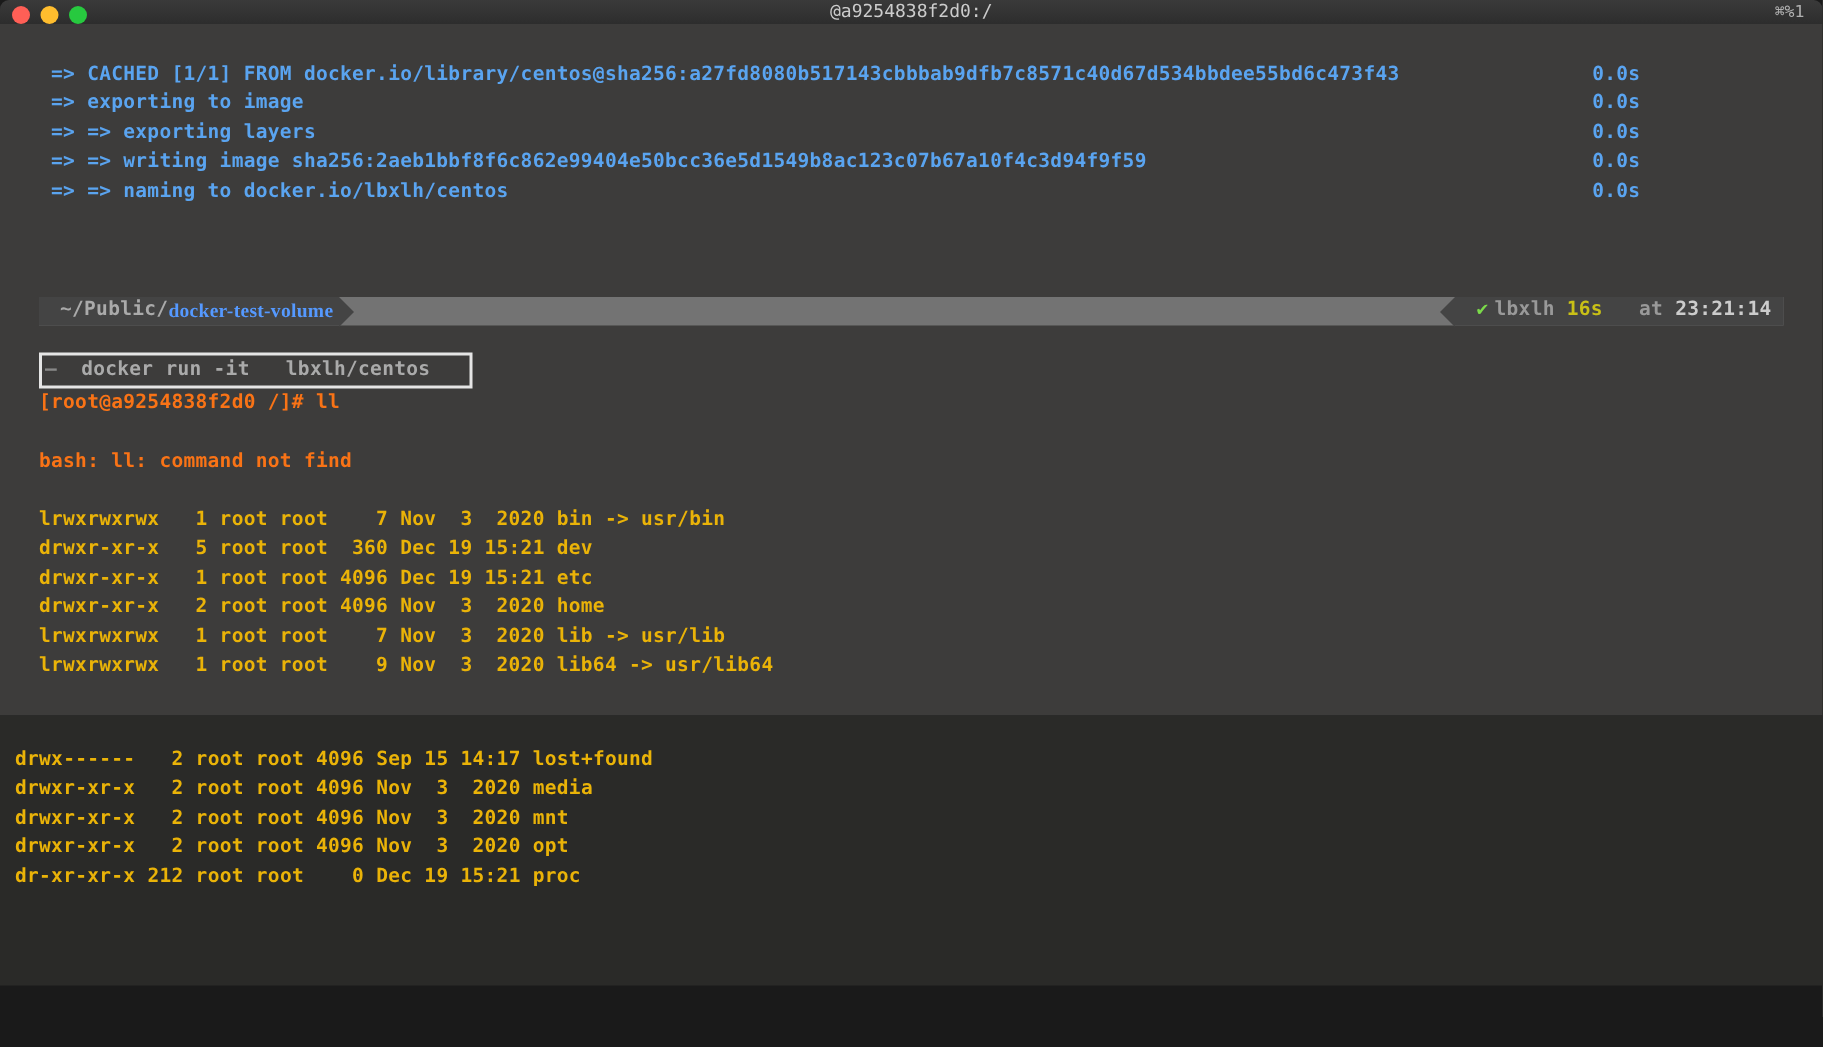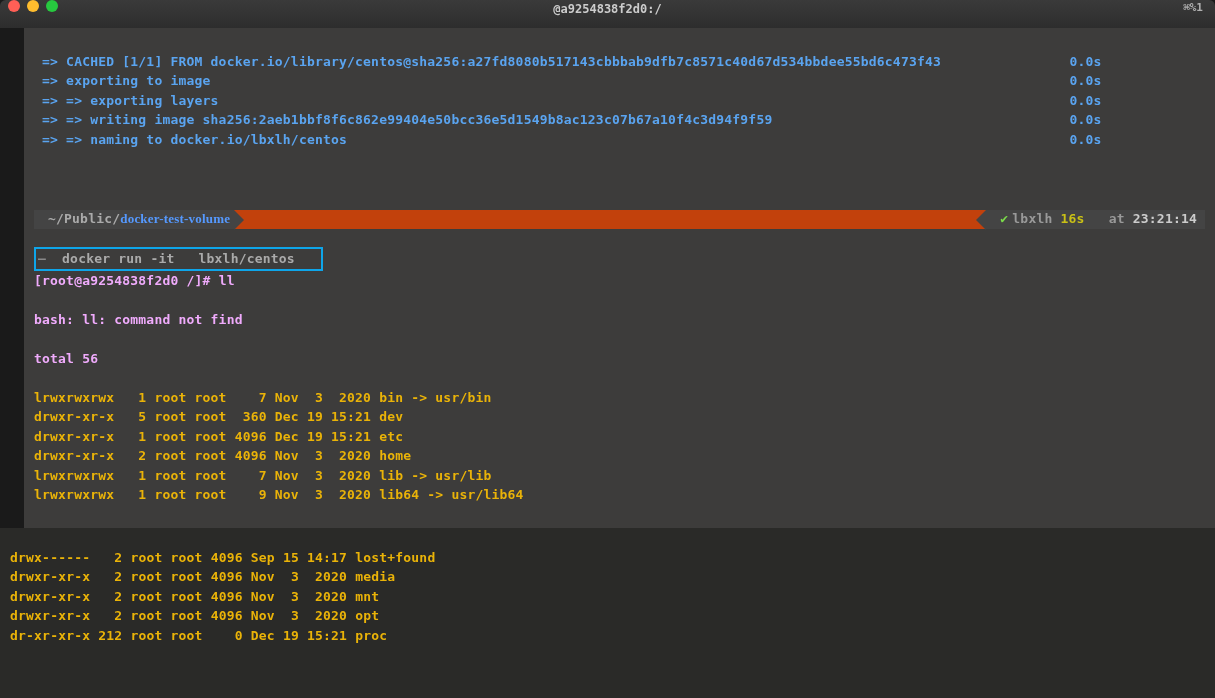--- a/index.html
+++ b/index.html
@@ -7,62 +7,60 @@
       font-family: 'Menlo', 'Monaco', 'Consolas', monospace;
       font-size: 13px;
       background: #1a1a1a;
       color: #ccc;
       width: 1215px;
       height: 698px;
       overflow: hidden;
       line-height: 1.5;
     }
     .titlebar {
-      height: 28px;
+      height: 16px;
       background: linear-gradient(#3a3a3a, #2d2d2d);
       display: flex;
-      align-items: flex-start;
+      align-items: flex-end;
       padding: 0 8px;
       position: relative;
       border-top-left-radius: 6px;
       border-top-right-radius: 6px;
-      font-weight: bold;
     }
     .traffic-lights { display: flex; gap: 7px; }
     .light { width: 12px; height: 12px; border-radius: 50%; }
     .light.close { background: #ff5f56; }
     .light.min { background: #ffbd2e; }
     .light.max { background: #27c93f; }
     .title-text {
       position: absolute;
       left: 50%;
       transform: translateX(-50%);
       color: #ccc;
       font-size: 12px;
     }
     .title-shortcut {
       position: absolute;
       right: 12px;
       color: #b0b0b0;
       font-size: 11px;
     }
     .terminal {
-      padding: 4px 10px;
+      padding: 4px 26px;
       white-space: pre;
       font-weight: bold;
       letter-spacing: 0.2px;
       background: #3d3c3b;
-      margin-left: 24px;
     }
     .blue-line { color: #5aa4f0; }
     .gray-text { color: #aaa; }
     .status-bar {
       display: flex;
       align-items: center;
-      background: #c2410c;
+      background: #737373;
       height: 19px;
       margin-top: 2px;
       font-size: 13px;
     }
     .status-left {
       display: flex;
       align-items: center;
       background: #444;
       color: #aaa;
       padding: 0 4px 0 14px;
@@ -95,32 +93,32 @@
       left: -10px;
       top: 0;
       border-right: 10px solid #444;
       border-top: 10px solid transparent;
       border-bottom: 10px solid transparent;
     }
     .check { color: #7bdb4a; margin-right: 4px; }
     .took-s { color: #c9c016; }
     .time-val { color: #ccc; }
     .red-box {
-      border: 2px solid #0ea5e9;
+      border: 2px solid #e5e5e5;
       display: inline-block;
     }
     .red-box-1 {
       padding: 0 2px;
       margin-top: -1px;
     }
     .cmd-line { color: #aaa; }
     .cmd-prompt-dash { color: #888; }
     .listing-block { color: #eab308; font-weight: bold; }
     .row { white-space: pre; }
-    .prompt-line { color: #f0abfc; white-space: pre; }
+    .prompt-line { color: #f97316; white-space: pre; }
     .terminal-dark {
       padding: 0 10px 4px 10px;
       white-space: pre;
       font-weight: bold;
       letter-spacing: 0.2px;
       background: #2a2a28;
       color: #bbb;
     }
   </style>
 </head>
@@ -139,21 +137,20 @@
 <div class="terminal">
 <div id="docker-out"><div class="row"><span class="blue-line"> =&gt; CACHED [1/1] FROM docker.io/library/centos@sha256:a27fd8080b517143cbbbab9dfb7c8571c40d67d534bbdee55bd6c473f43</span>                <span class="blue-line">0.0s</span></div><div class="row"><span class="blue-line"> =&gt; exporting to image</span>                                                                                                           <span class="blue-line">0.0s</span></div><div class="row"><span class="blue-line"> =&gt; =&gt; exporting layers</span>                                                                                                          <span class="blue-line">0.0s</span></div><div class="row"><span class="blue-line"> =&gt; =&gt; writing image sha256:2aeb1bbf8f6c862e99404e50bcc36e5d1549b8ac123c07b67a10f4c3d94f9f59</span>                                     <span class="blue-line">0.0s</span></div><div class="row"><span class="blue-line"> =&gt; =&gt; naming to docker.io/lbxlh/centos</span>                                                                                          <span class="blue-line">0.0s</span></div></div>
 <div> </div>
 <div class="status-bar">
   <div class="status-left"><span>~/Public/</span><span class="path-accent">docker-test-volume</span></div>
   <div class="status-right"><span class="check">✔</span><span>lbxlh </span><span class="took-s">16s</span><span>   at </span><span class="time-val">23:21:14</span></div>
 </div>
 <div class="red-box red-box-1 cmd-line"><span class="cmd-prompt-dash">—</span><span>  docker run -it   lbxlh/centos   </span></div>
 <div class="prompt-line"><span>[root@a9254838f2d0 /]# </span><span>ll</span></div>
 <div class="prompt-line">bash: ll: command not find</div>
-<div class="prompt-line">total 56</div>
 <div id="listing-top" class="listing-block"><div class="row">lrwxrwxrwx   1 root root    7 Nov  3  2020 bin -&gt; usr/bin</div><div class="row">drwxr-xr-x   5 root root  360 Dec 19 15:21 dev</div><div class="row">drwxr-xr-x   1 root root 4096 Dec 19 15:21 etc</div><div class="row">drwxr-xr-x   2 root root 4096 Nov  3  2020 home</div><div class="row">lrwxrwxrwx   1 root root    7 Nov  3  2020 lib -&gt; usr/lib</div><div class="row">lrwxrwxrwx   1 root root    9 Nov  3  2020 lib64 -&gt; usr/lib64</div></div>
 </div>
 
 <div class="terminal-dark">
 <div id="listing-bottom" class="listing-block"><div class="row">drwx------   2 root root 4096 Sep 15 14:17 lost+found</div><div class="row">drwxr-xr-x   2 root root 4096 Nov  3  2020 media</div><div class="row">drwxr-xr-x   2 root root 4096 Nov  3  2020 mnt</div><div class="row">drwxr-xr-x   2 root root 4096 Nov  3  2020 opt</div><div class="row">dr-xr-xr-x 212 root root    0 Dec 19 15:21 proc</div></div>
 
 
 </div>
 
 </body></html>

